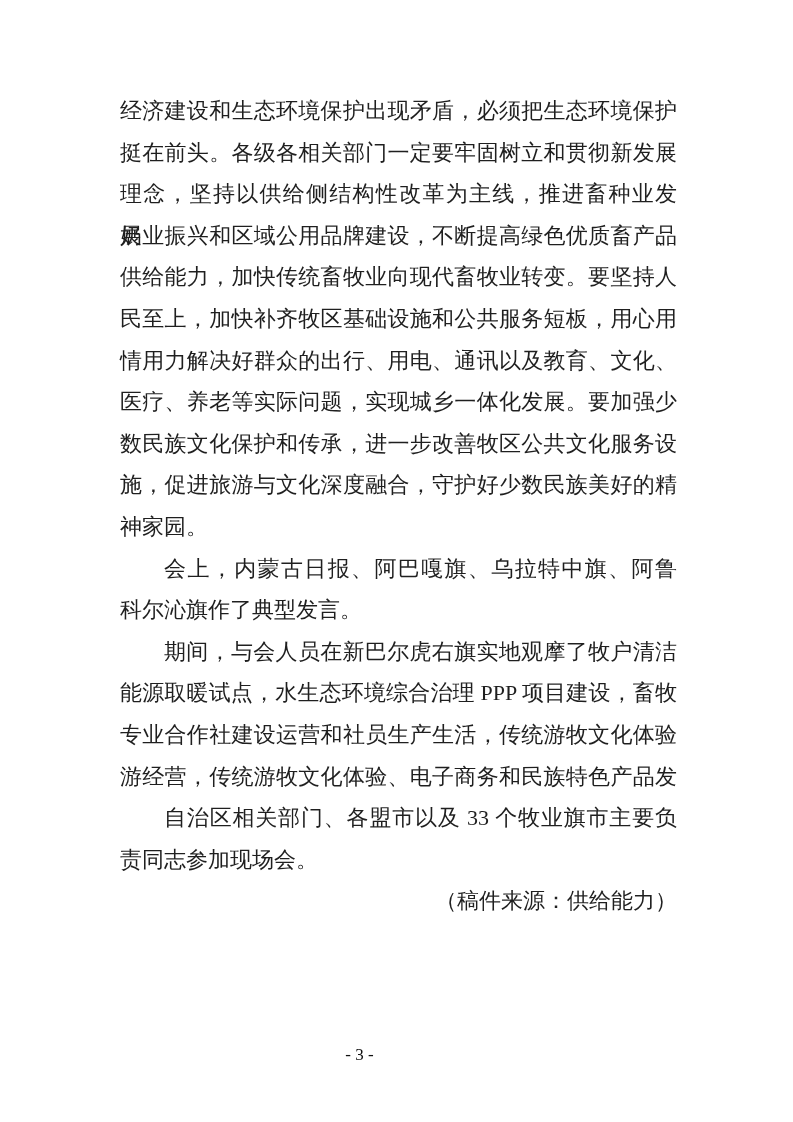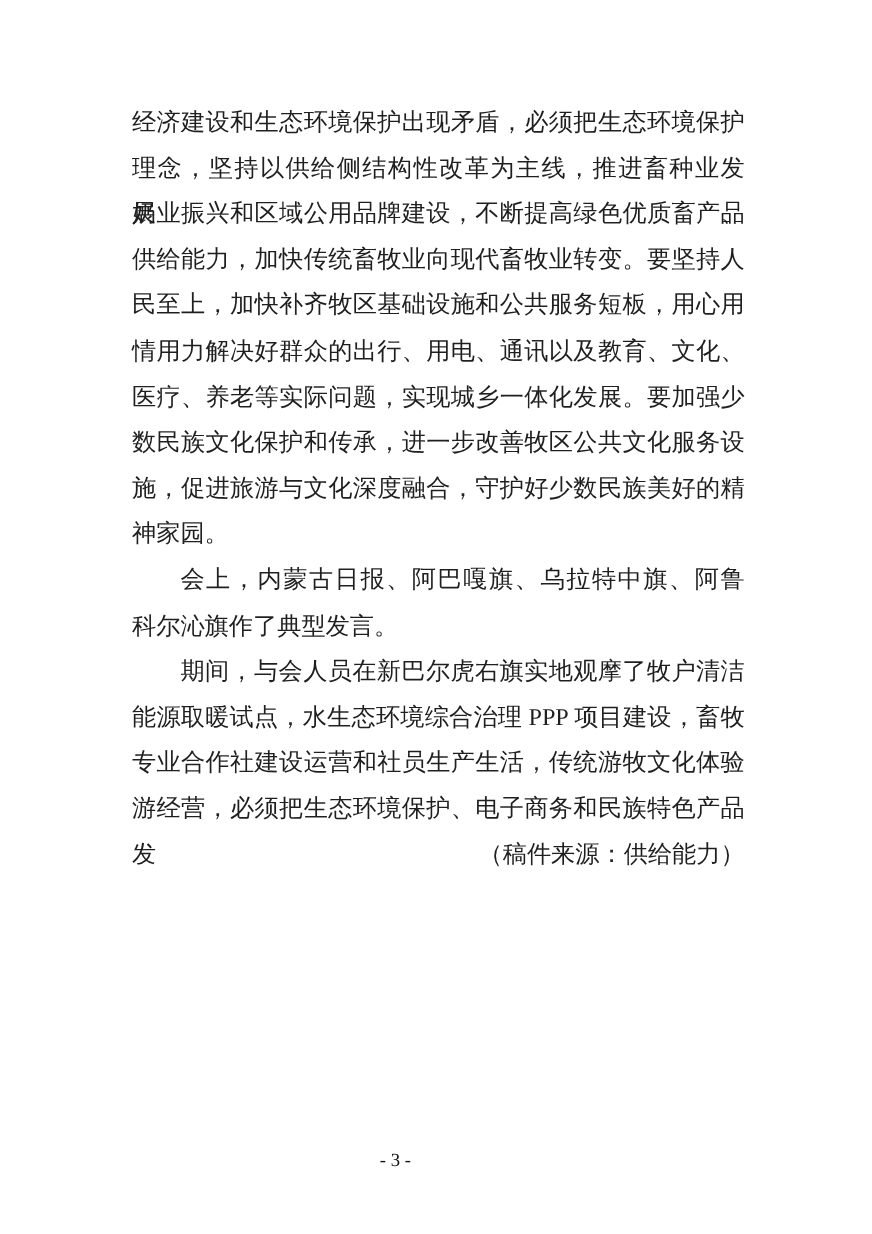--- a/index.html
+++ b/index.html
@@ -66,43 +66,48 @@
   }
 </style>
 </head>
 <body>
 
 <div class="page">
   <div class="content">
 
     <div class="paragraph">
       <div class="line justify">经济建设和生态环境保护出现矛盾，必须把生态环境保护</div>
+      <div class="line justify">挺在前头。各级各相关部门一定要牢固树立和贯彻新发展</div>
       <div class="line justify">理念，坚持以供给侧结构性改革为主线，推进畜种业发展、</div>
       <div class="line justify">奶业振兴和区域公用品牌建设，不断提高绿色优质畜产品</div>
       <div class="line justify">供给能力，加快传统畜牧业向现代畜牧业转变。要坚持人</div>
       <div class="line justify">民至上，加快补齐牧区基础设施和公共服务短板，用心用</div>
       <div class="line justify">情用力解决好群众的出行、用电、通讯以及教育、文化、</div>
       <div class="line justify">医疗、养老等实际问题，实现城乡一体化发展。要加强少</div>
       <div class="line justify">数民族文化保护和传承，进一步改善牧区公共文化服务设</div>
       <div class="line justify">施，促进旅游与文化深度融合，守护好少数民族美好的精</div>
       <div class="line last">神家园。</div>
     </div>
 
     <div class="paragraph">
       <div class="line justify indent">会上，内蒙古日报、阿巴嘎旗、乌拉特中旗、阿鲁</div>
       <div class="line last">科尔沁旗作了典型发言。</div>
     </div>
 
     <div class="paragraph">
       <div class="line justify indent">期间，与会人员在新巴尔虎右旗实地观摩了牧户清洁</div>
       <div class="line justify">能源取暖试点，水生态环境综合治理 PPP 项目建设，畜牧</div>
       <div class="line justify">专业合作社建设运营和社员生产生活，传统游牧文化体验</div>
-      <div class="line justify">游经营，必须把生态环境保护、电子商务和民族特色产品发</div>
+      <div class="line justify">游经营，传统游牧文化体验、电子商务和民族特色产品发</div>
     </div>
 
+    <div class="paragraph">
+      <div class="line justify indent">自治区相关部门、各盟市以及 33 个牧业旗市主要负</div>
+      <div class="line last">责同志参加现场会。</div>
+    </div>
 
     <div class="paragraph">
       <div class="line right">（稿件来源：供给能力）</div>
     </div>
 
   </div>
 
   <div class="footer">
     <span>- 3 -</span>
   </div>

